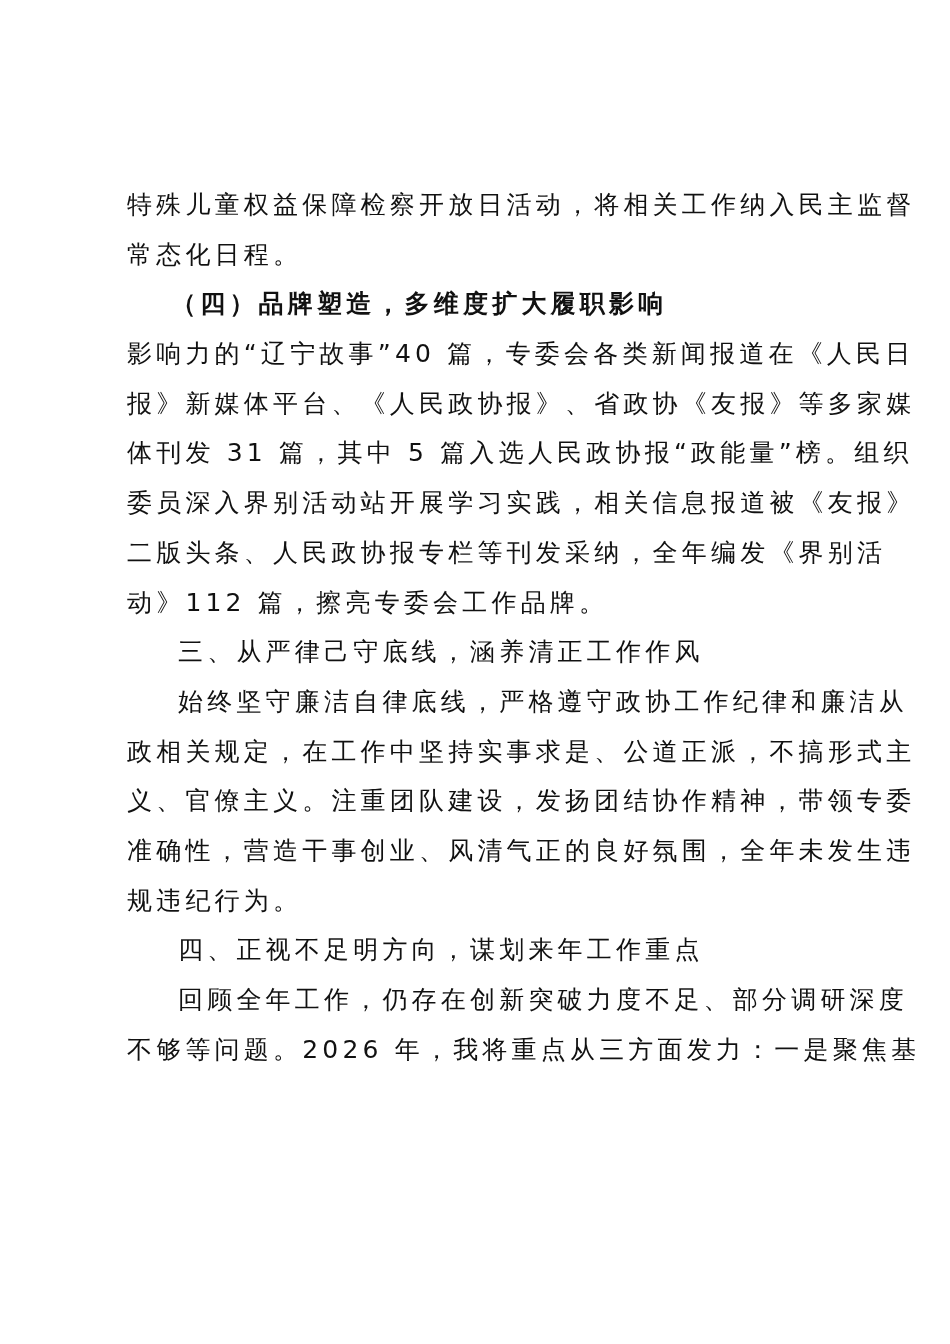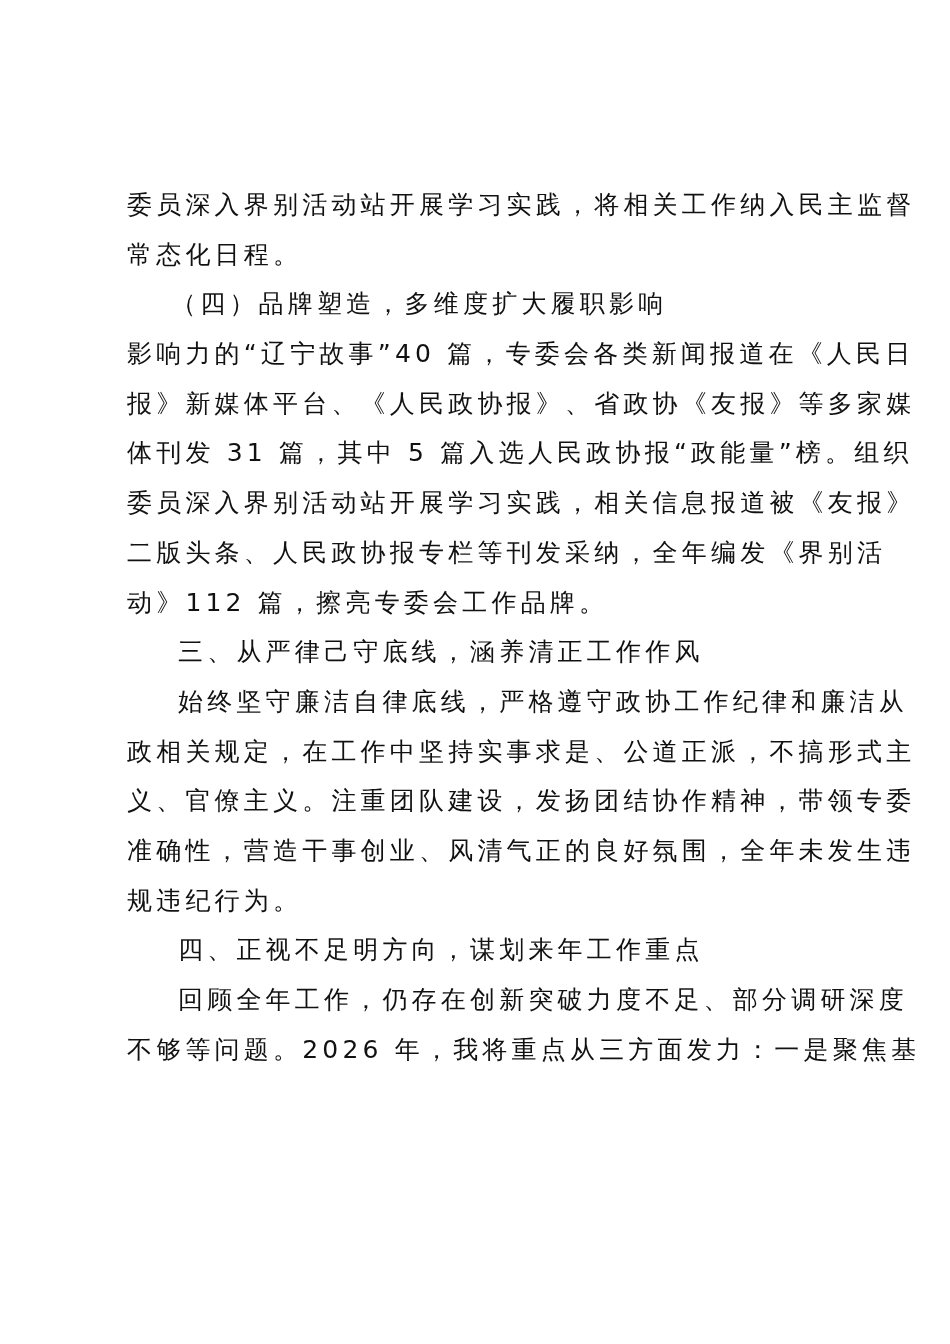--- a/index.html
+++ b/index.html
@@ -26,31 +26,31 @@
     line-height: 49.7px;
     font-size: 25px;
     letter-spacing: 4.2px;
     white-space: nowrap;
     overflow: visible;
   }
   .indent {
     padding-left: 51px;
   }
   .bold {
-    font-weight: normal;
+    font-weight: bold;
   }
   .heading-sub {
     padding-left: 44px;
   }
 </style>
 </head>
 <body>
 
 <div class="page">
-  <div class="line">委员深入界别活动站开展学习实践，将相关工作纳入民主监督</div>
+  <div class="line">特殊儿童权益保障检察开放日活动，将相关工作纳入民主监督</div>
   <div class="line">常态化日程。</div>
   <div class="line bold heading-sub">（四）品牌塑造，多维度扩大履职影响</div>
   <div class="line">影响力的“辽宁故事”40 篇，专委会各类新闻报道在《人民日</div>
   <div class="line">报》新媒体平台、《人民政协报》、省政协《友报》等多家媒</div>
   <div class="line">体刊发 31 篇，其中 5 篇入选人民政协报“政能量”榜。组织</div>
   <div class="line">委员深入界别活动站开展学习实践，相关信息报道被《友报》</div>
   <div class="line">二版头条、人民政协报专栏等刊发采纳，全年编发《界别活</div>
   <div class="line">动》112 篇，擦亮专委会工作品牌。</div>
   <div class="line indent">三、从严律己守底线，涵养清正工作作风</div>
   <div class="line indent">始终坚守廉洁自律底线，严格遵守政协工作纪律和廉洁从</div>

